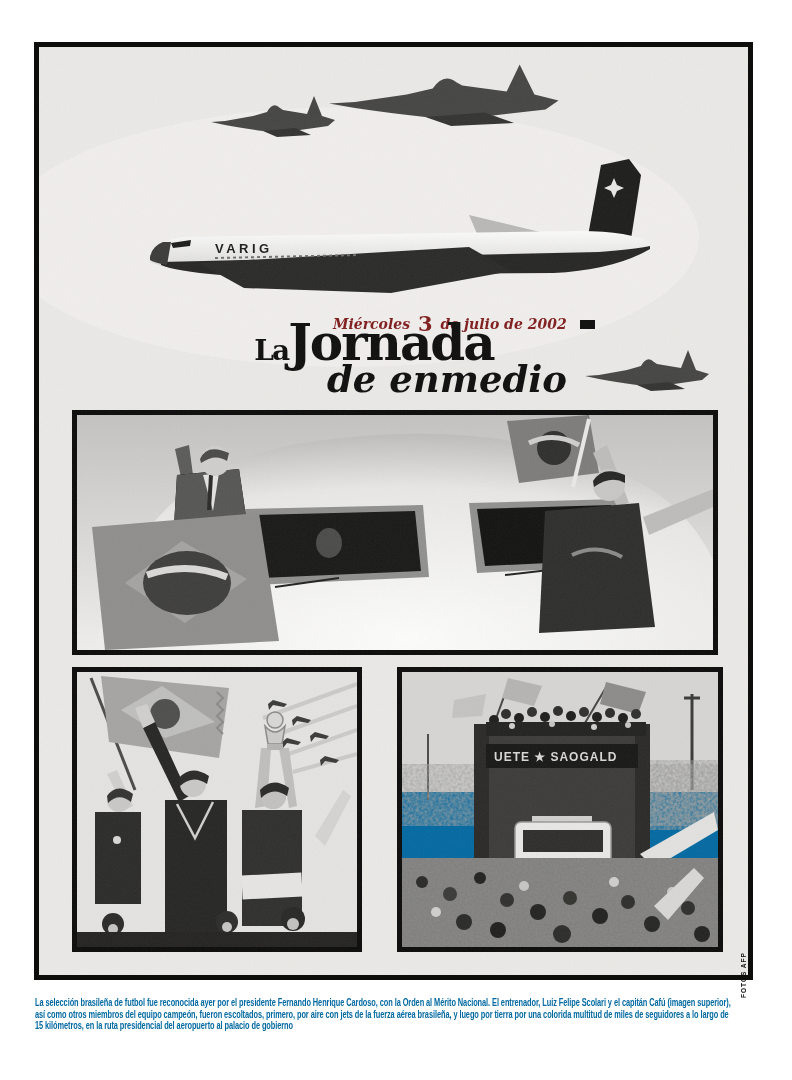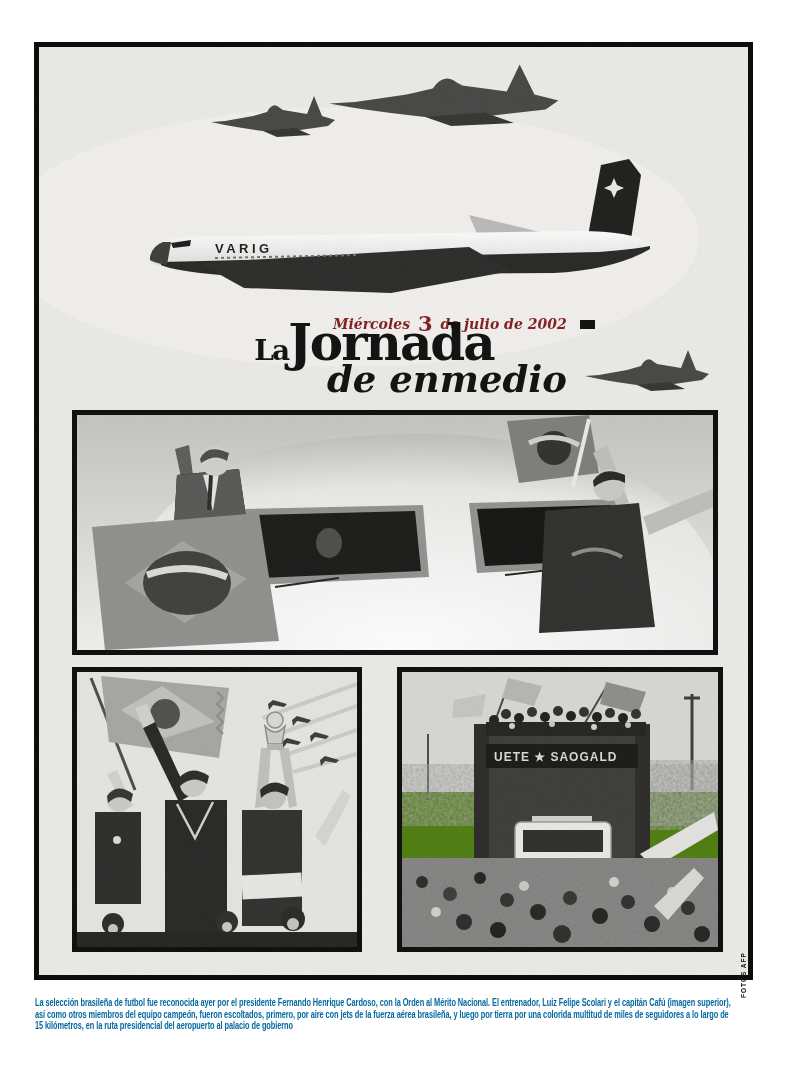--- a/index.html
+++ b/index.html
@@ -24,21 +24,21 @@
   .title{position:absolute;top:271px;left:170px;width:330px;text-align:center;
          font-family:"DejaVu Serif", serif;font-weight:bold;color:#0e0e0d;
          letter-spacing:-2px;line-height:1;white-space:nowrap;}
   .title .t-la{font-size:28px;}
   .title .t-j{font-size:50px;}
   .subtitle{position:absolute;top:314px;left:288px;width:210px;
             font-family:"DejaVu Serif", serif;font-weight:bold;font-style:italic;
             font-size:37px;color:#0e0e0d;line-height:1;white-space:nowrap;}
 
   
-  .photo{position:absolute;box-sizing:border-box;border:5px solid #0b0b0a;background:#4d7c0f;}
+  .photo{position:absolute;box-sizing:border-box;border:5px solid #0b0b0a;background:#0369a1;}
   .photo-main{left:33px;top:363px;width:646px;height:245px;}
   .photo-trophy{left:33px;top:620px;width:290px;height:285px;}
   .photo-parade{left:358px;top:620px;width:326px;height:285px;}
 
   .credit{position:absolute;left:740px;top:942px;height:56px;
           writing-mode:vertical-rl;transform:rotate(180deg);
           font-size:6.5px;font-weight:bold;letter-spacing:1px;color:#111110;}
 
   .caption{position:absolute;left:35px;top:997px;width:714px;color:#0369a1;}
   .cap-line{white-space:nowrap;font-weight:bold;font-size:10px;height:11.5px;

